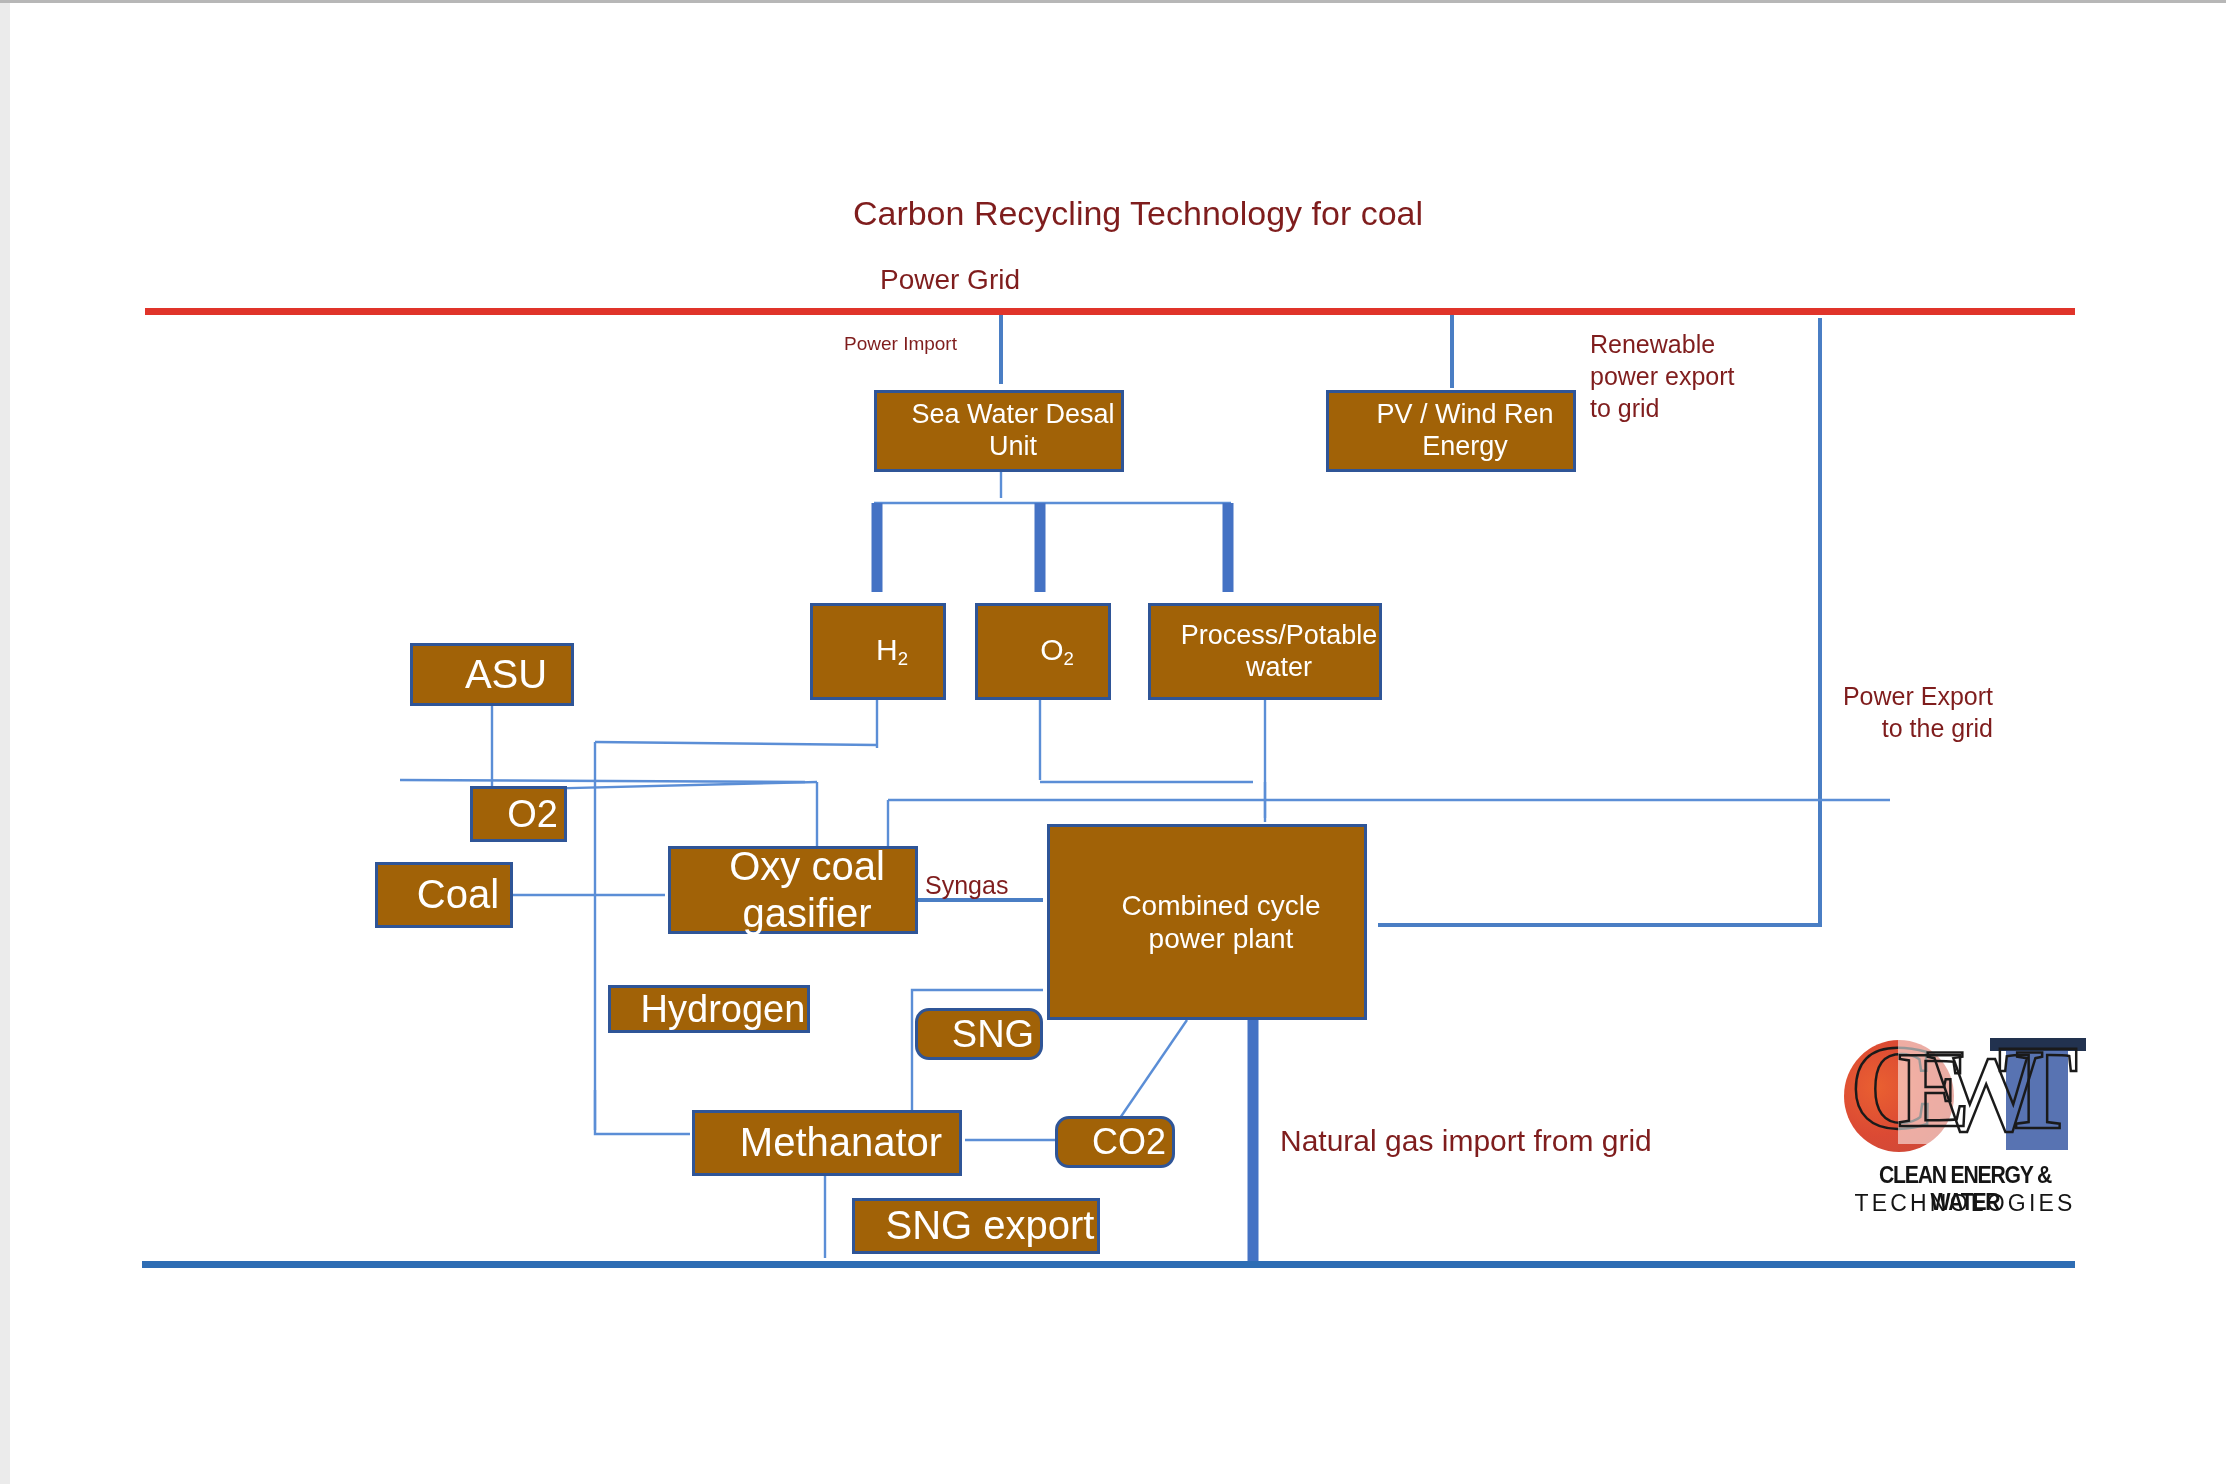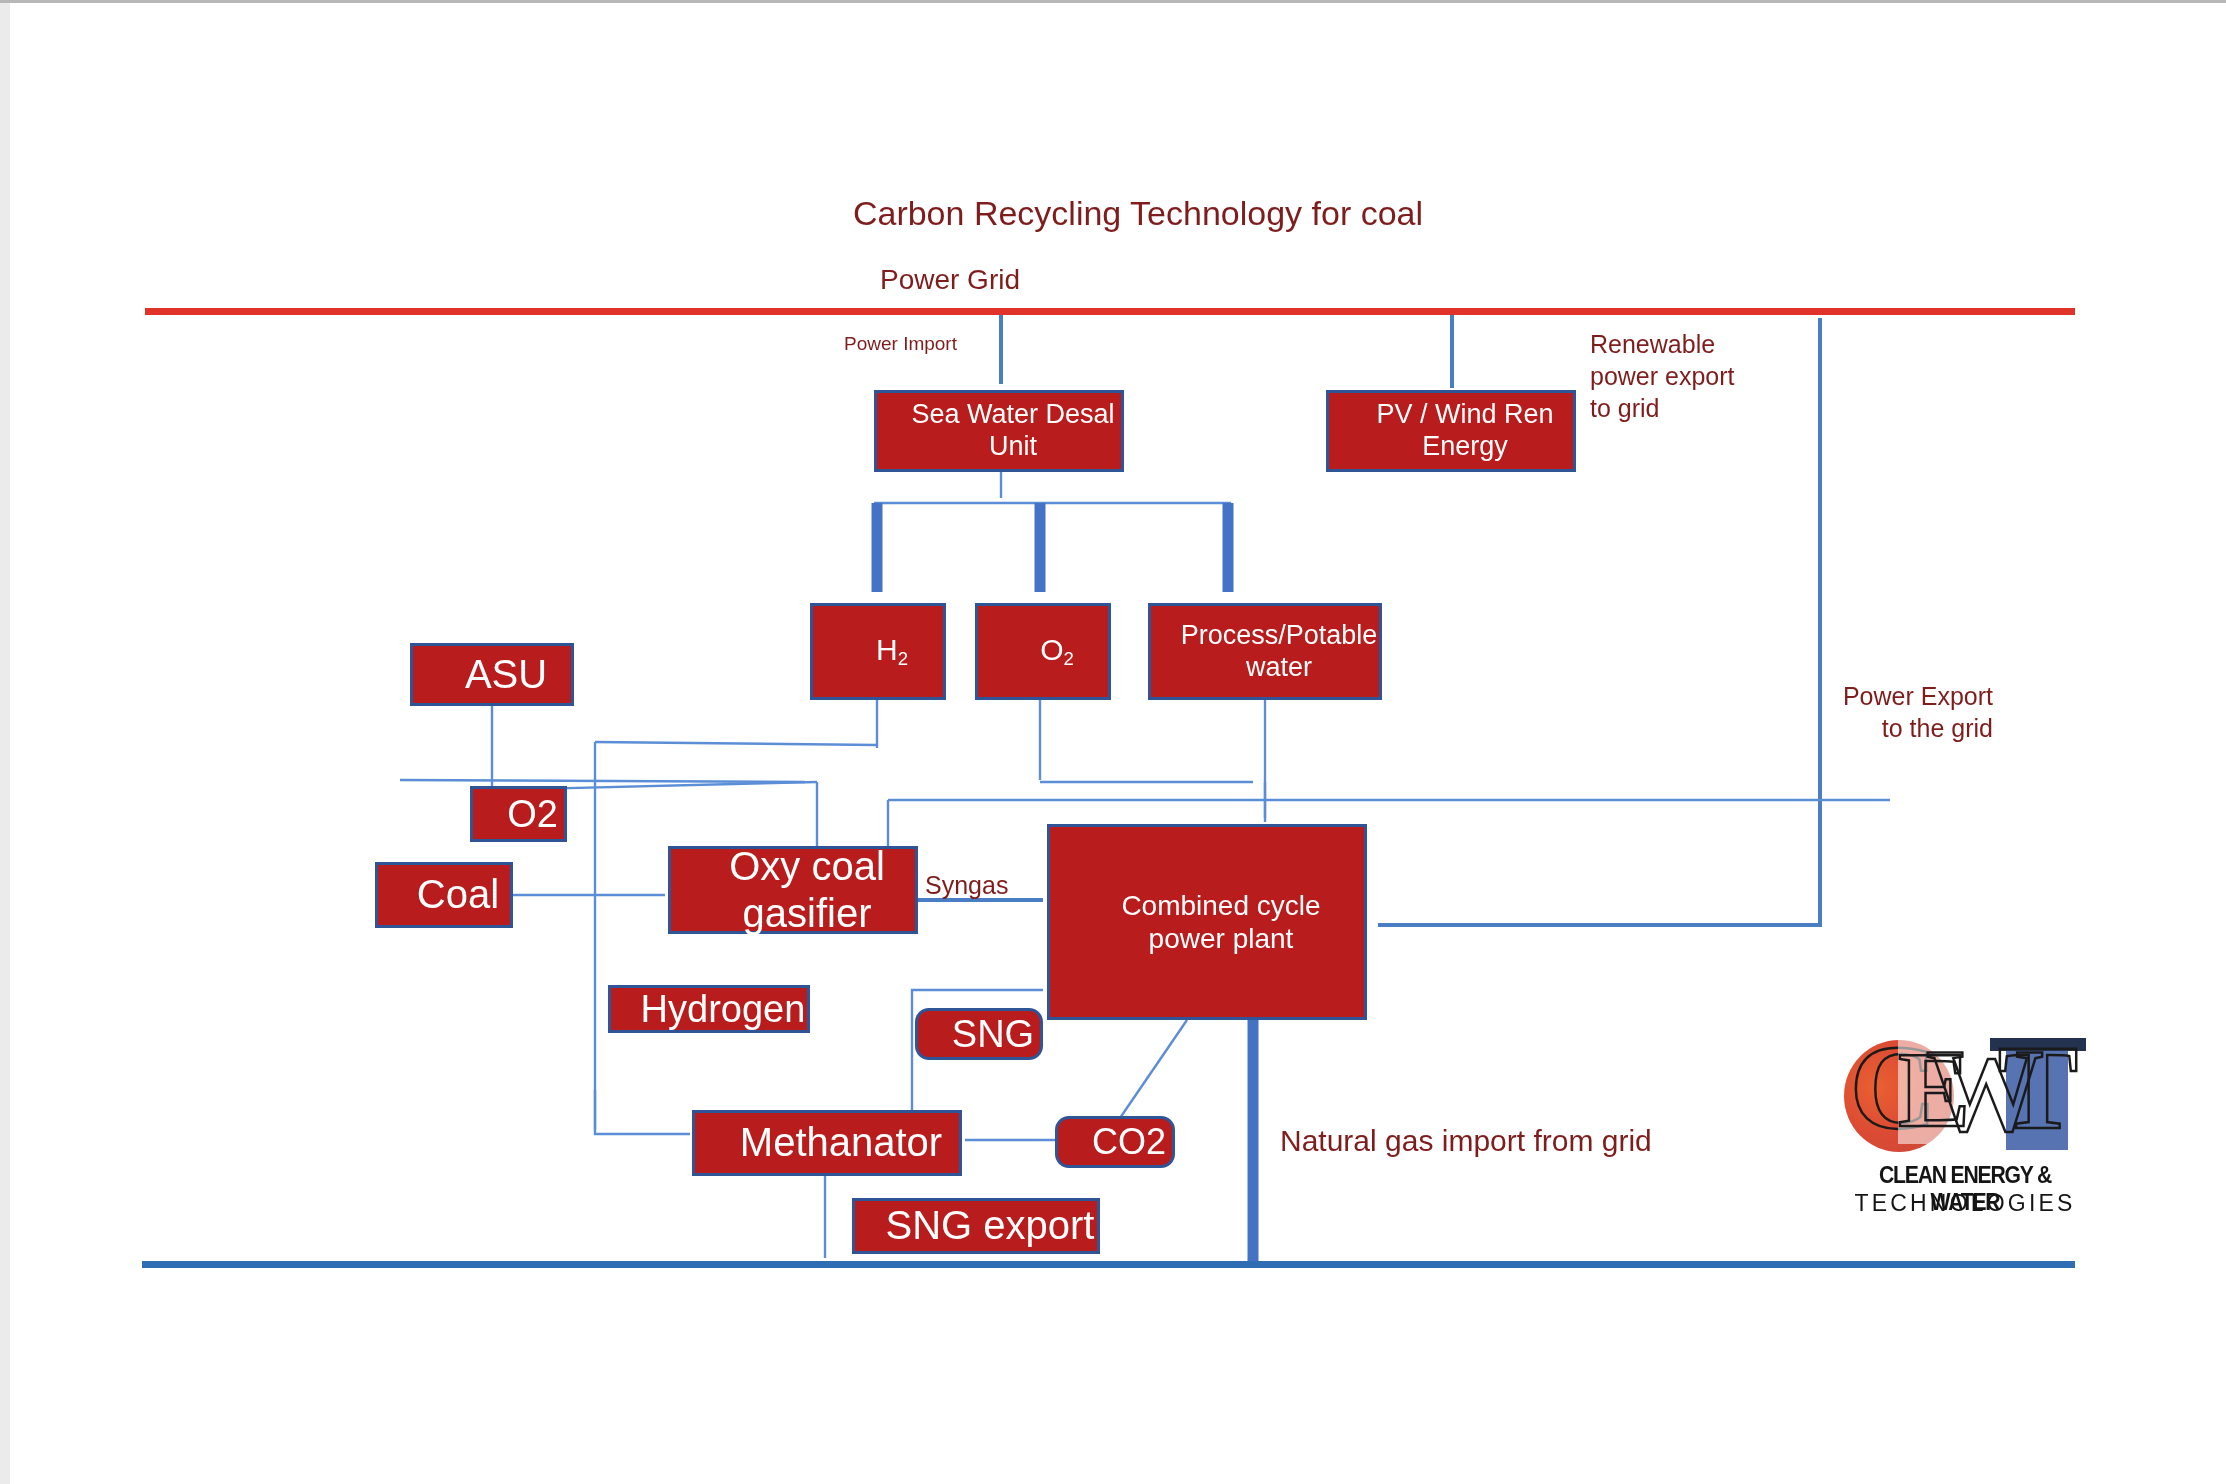--- a/index.html
+++ b/index.html
@@ -12,21 +12,21 @@
     overflow:hidden;
   }
   
   #gutter-left{position:absolute;left:0;top:0;width:10px;height:1484px;background:#ebebeb;}
   #gutter-top{position:absolute;left:0;top:0;width:2226px;height:3px;background:#b7b7b7;}
   #canvas{position:absolute;left:10px;top:3px;width:2216px;height:1481px;background:#ffffff;}
 
   
   .box{
     position:absolute;
-    background:#b91c1c;
+    background:#a16207;
     border:3px solid #2f5597;
     color:#ffffff;
     display:flex;align-items:center;justify-content:center;
     text-align:center;
     line-height:1.18;
     box-sizing:border-box;
     font-family:"Liberation Sans",sans-serif;
     padding-left:28px;
   }
   .box.rounded{border-radius:14px;}

